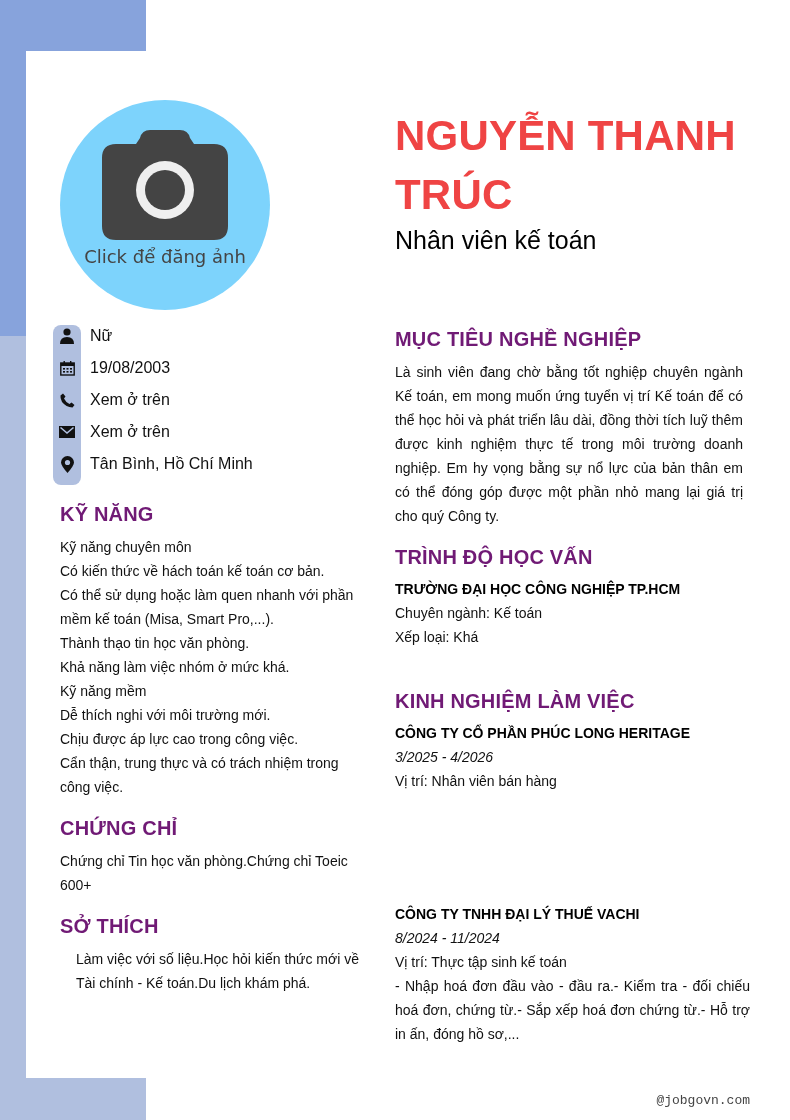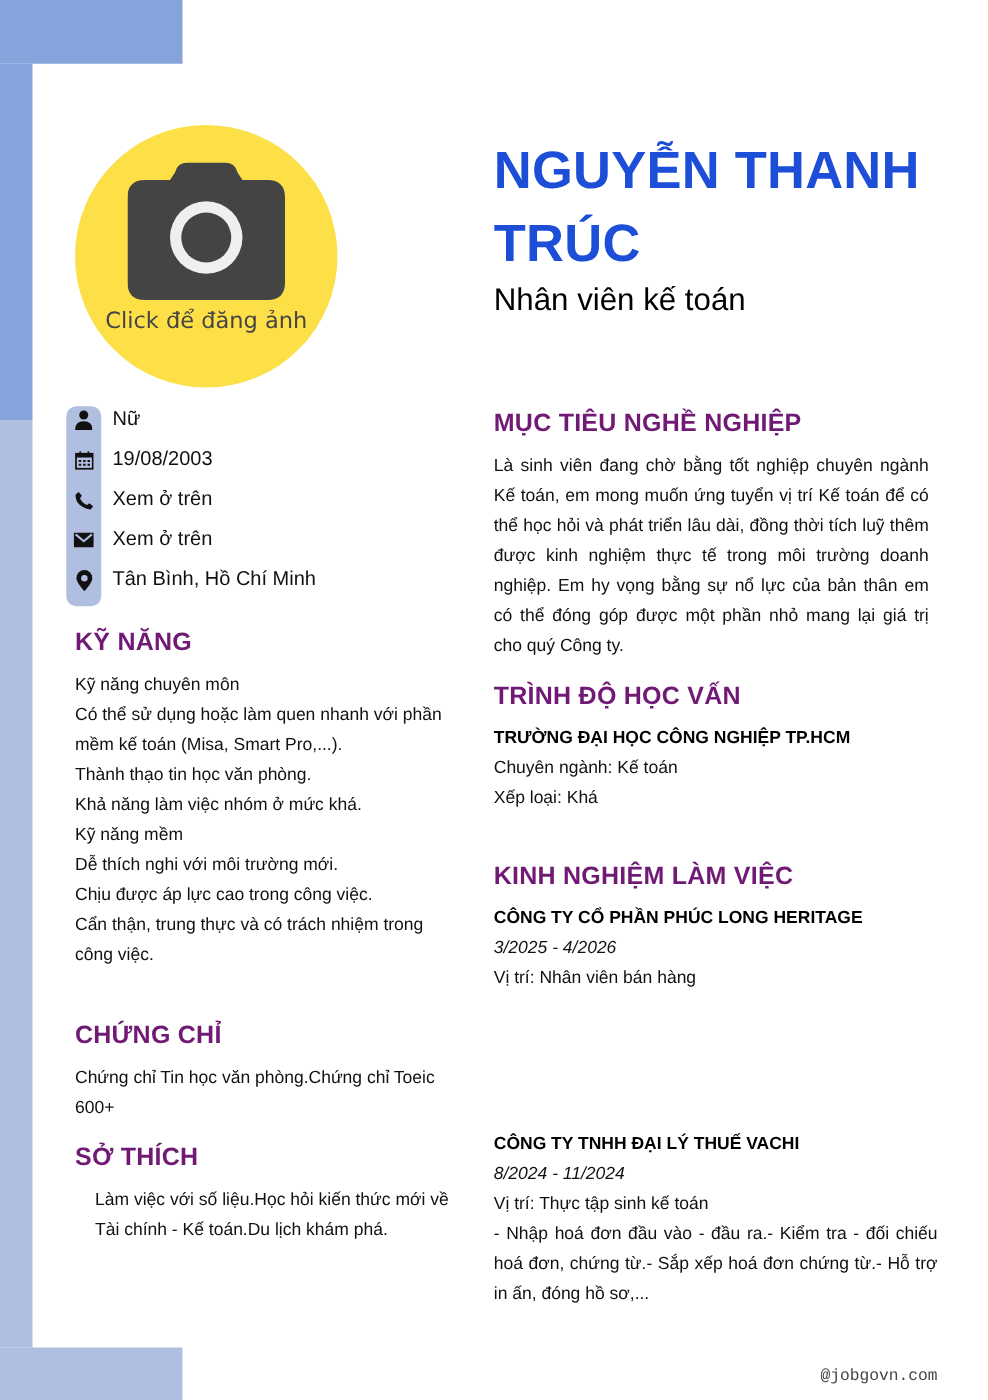--- a/index.html
+++ b/index.html
@@ -7,32 +7,32 @@
     body { position: relative; font-family: "Liberation Sans", sans-serif; color: #111; }
 
     .deco { position: absolute; }
     .deco-top { left: 0; top: 0; width: 146px; height: 51px; background: #87a3dc; }
     .deco-left-top { left: 0; top: 51px; width: 26px; height: 285px; background: #87a3dc; }
     .deco-left-bottom { left: 0; top: 336px; width: 26px; height: 742px; background: #b0bfdf; }
     .deco-bottom { left: 0; top: 1078px; width: 146px; height: 42px; background: #b0bfdf; }
 
     .avatar {
       position: absolute; left: 60px; top: 100px; width: 210px; height: 210px;
-      border-radius: 50%; background: #fde047; cursor: pointer;
+      border-radius: 50%; background: #7dd3fc; cursor: pointer;
     }
     .avatar svg { position: absolute; left: 42px; top: 30px; }
     .avatar-label {
       position: absolute; left: 0; width: 100%; top: 146px; text-align: center;
       font-family: "DejaVu Sans", sans-serif; font-size: 18px; color: #444;
     }
 
     .name {
       position: absolute; left: 395px; top: 106px; width: 360px;
       font-family: "Liberation Sans", sans-serif; font-weight: bold;
-      font-size: 42px; line-height: 59px; color: #1d4ed8; letter-spacing: 0.2px;
+      font-size: 42px; line-height: 59px; color: #ef4444; letter-spacing: 0.2px;
     }
     .job-title {
       position: absolute; left: 395px; top: 226px;
       font-size: 25px; color: #000;
     }
 
     .contact-bar {
       position: absolute; left: 53px; top: 325px; width: 28px; height: 160px;
       background: #b0bfdf; border-radius: 8px;
     }
@@ -124,20 +124,21 @@
         <path d="M6.5 17 Q0 9.5 0 6.5 A6.5 6.5 0 0 1 13 6.5 Q13 9.5 6.5 17 Z" fill="#111"></path>
         <circle cx="6.5" cy="6.5" r="2.6" fill="#b0bfdf"></circle>
       </svg>
   </span>
   <span class="txt">Tân Bình, Hồ Chí Minh</span>
 </div>
 
 <div class="sec-h" style="left:60px; top:503px;">KỸ NĂNG</div>
 <div class="body-txt" style="left:60px; top:535px; width:295px;">
   <div>Kỹ năng chuyên môn</div>
+  <div>Có kiến thức về hách toán kế toán cơ bản.</div>
   <div>Có thể sử dụng hoặc làm quen nhanh với phần mềm kế toán (Misa, Smart Pro,...).</div>
   <div>Thành thạo tin học văn phòng.</div>
   <div>Khả năng làm việc nhóm ở mức khá.</div>
   <div>Kỹ năng mềm</div>
   <div>Dễ thích nghi với môi trường mới.</div>
   <div>Chịu được áp lực cao trong công việc.</div>
   <div>Cẩn thận, trung thực và có trách nhiệm trong công việc.</div>
 </div>
 
 <div class="sec-h" style="left:60px; top:817px;">CHỨNG CHỈ</div>

